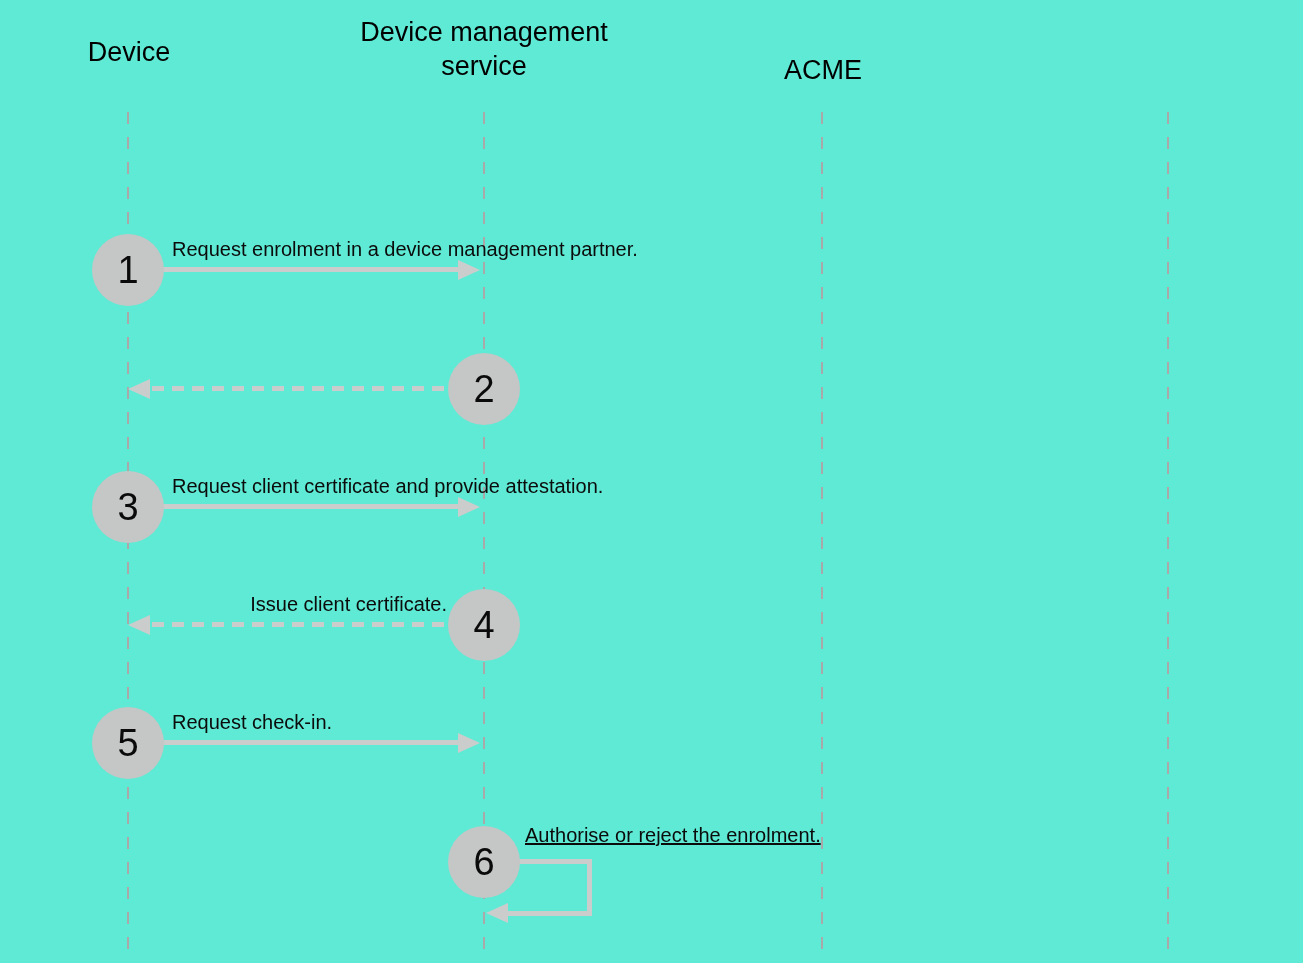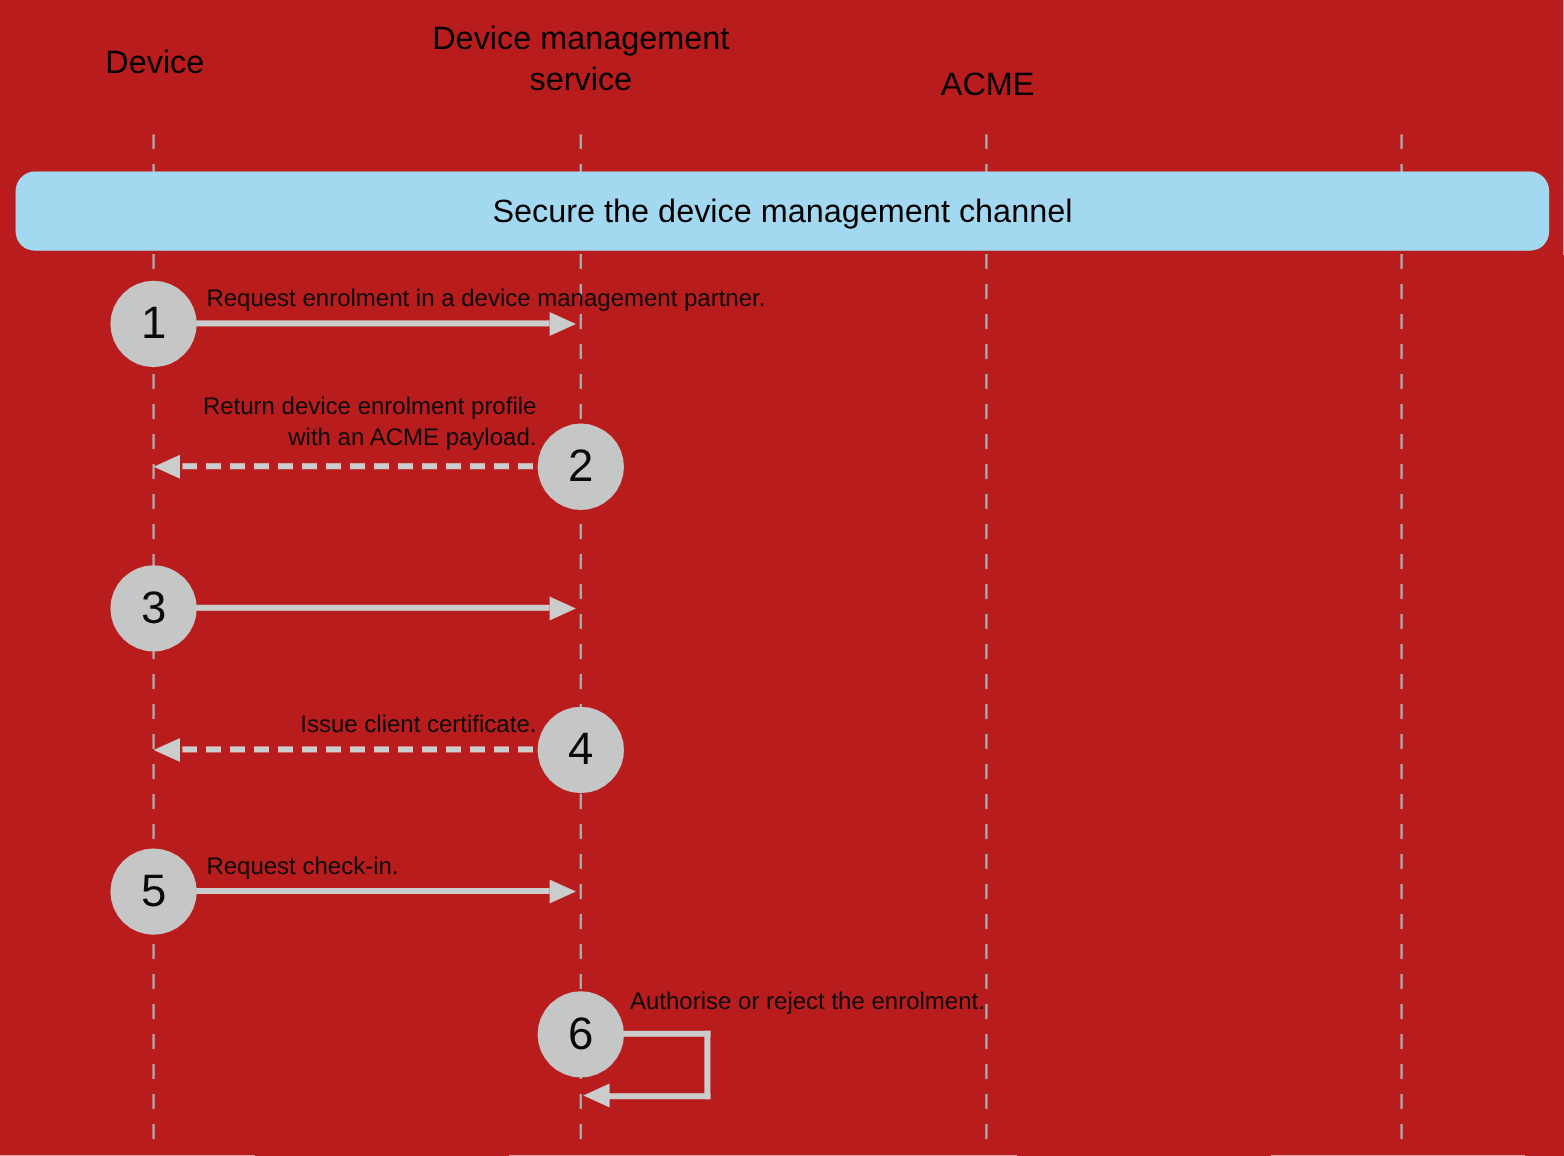--- a/index.html
+++ b/index.html
@@ -1,20 +1,20 @@
 <!DOCTYPE html>
 <html><head>
 <meta charset="utf-8">
 <style>
   html, body { margin: 0; padding: 0; background: #ffffff; }
   .canvas {
     position: relative;
     width: 1303px;
     height: 963px;
-    background: #b91c1c;
+    background: #5eead4;
     font-family: "Liberation Sans", sans-serif;
     color: #000;
     overflow: hidden;
   }
 
   
   .lifeline {
     position: absolute;
     top: 112px;
     height: 838px;
@@ -118,54 +118,50 @@
     line-height: 26px;
     color: #0b0b0b;
     z-index: 3;
     white-space: pre-line;
   }
   .msg.m1 { left: 172px; top: 236px; }
   .msg.m2 { right: 856px; top: 326px; text-align: right; }
   .msg.m3 { left: 172px; top: 473px; }
   .msg.m4 { right: 856px; top: 591px; text-align: left; }
   .msg.m5 { left: 172px; top: 709px; }
-  .msg.m6 { left: 525px; top: 822px; }
+  .msg.m6 { left: 525px; top: 822px; text-decoration: underline; }
 </style>
 </head>
 <body>
 
 <div class="canvas">
 
   <div class="lifeline l1"></div>
   <div class="lifeline l2"></div>
   <div class="lifeline l3"></div>
   <div class="lifeline l4"></div>
 
   <div class="actor-label a1">Device</div>
   <div class="actor-label a2">Device management
 service</div>
   <div class="actor-label a3">ACME</div>
 
-  <div class="banner">
-    <span>Secure the device management channel</span>
-  </div>
 
   <div class="seg arrow1-line"></div>
   <div class="head-right arrow1-head"></div>
   <div class="msg m1">Request enrolment in a device management partner.</div>
   <div class="step-circle c1">1</div>
 
   <div class="seg-dashed arrow2-line"></div>
   <div class="head-left arrow2-head"></div>
-  <div class="msg m2">Return device enrolment profile
-with an ACME payload.</div>
   <div class="step-circle c2">2</div>
 
   <div class="seg arrow3-line"></div>
   <div class="head-right arrow3-head"></div>
+  <div class="msg m3">Request client certificate and provide attestation.</div>
   <div class="step-circle c3">3</div>
 
   <div class="seg-dashed arrow4-line"></div>
   <div class="head-left arrow4-head"></div>
   <div class="msg m4">Issue client certificate.</div>
   <div class="step-circle c4">4</div>
 
   <div class="seg arrow5-line"></div>
   <div class="head-right arrow5-head"></div>
   <div class="msg m5">Request check-in.</div>

